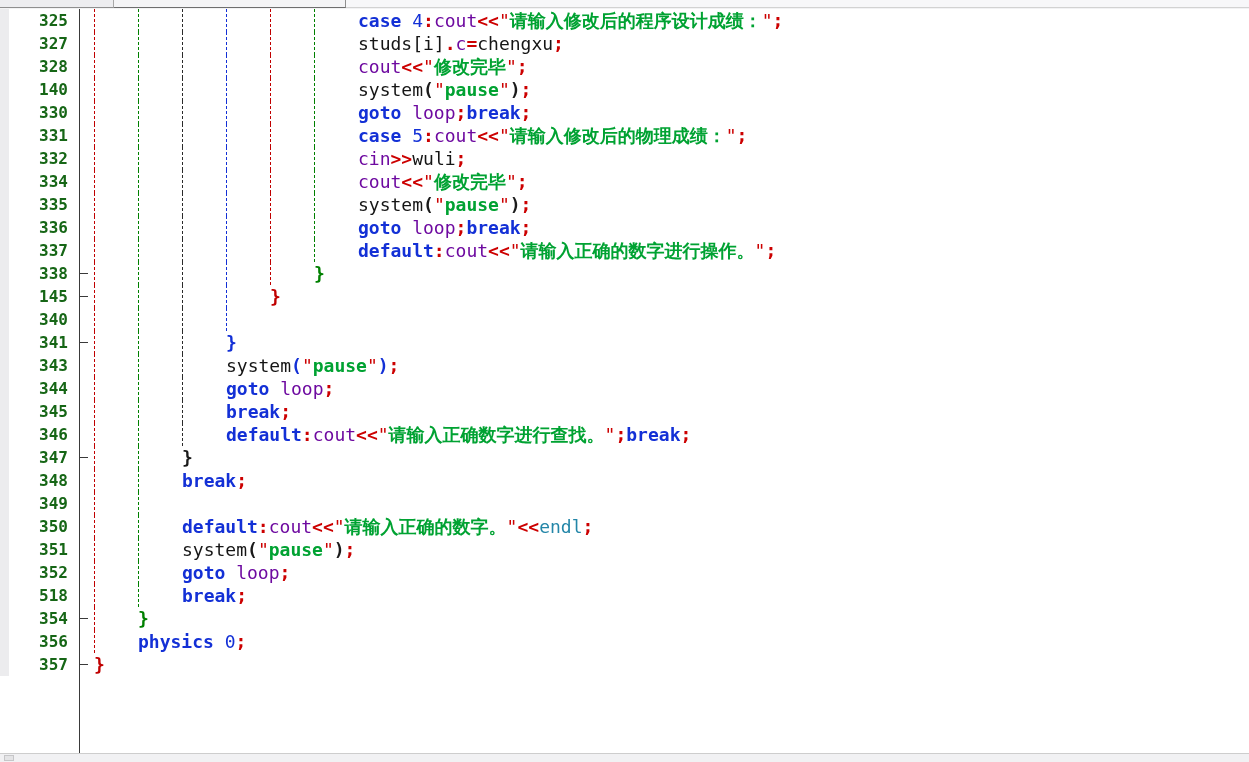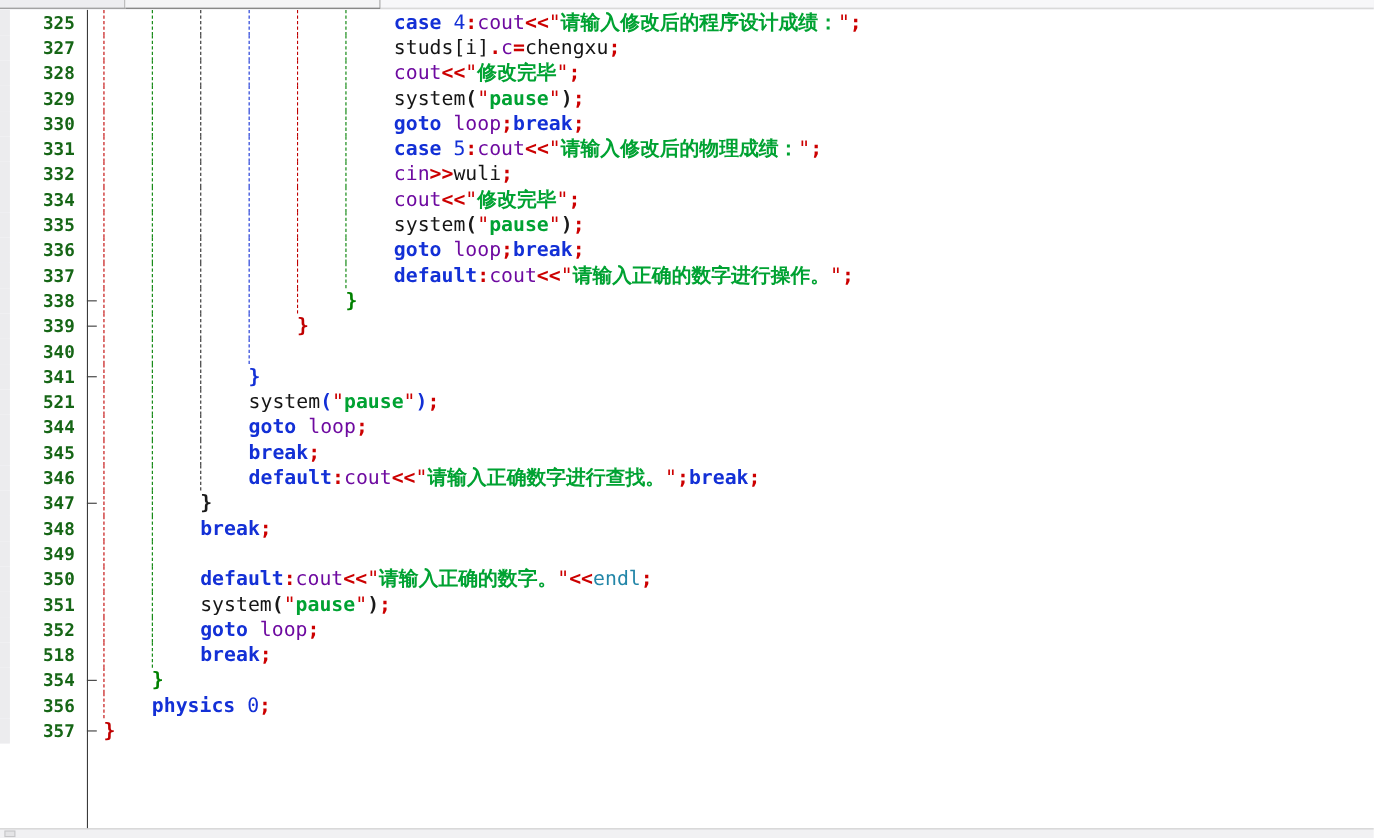--- a/index.html
+++ b/index.html
@@ -105,21 +105,21 @@
           <i class="guide g1" style="left: 50px;"></i>
           <i class="guide g2" style="left: 94px;"></i>
           <i class="guide g3" style="left: 138px;"></i>
           <i class="guide g0" style="left: 182px;"></i>
           <i class="guide g1" style="left: 226px;"></i>
           <span class="txt" style="padding-left: 270px;"><span class="tk-io">cout</span><span class="tk-op">&lt;&lt;</span><span class="tk-q">"</span><span class="tk-str">修改完毕</span><span class="tk-q">"</span><span class="tk-op">;</span></span>
         </span>
       </div>
       <div class="line">
         <span class="gstrip"></span>
-        <span class="lnum">329</span>
+        <span class="lnum">140</span>
         <span class="omargin"></span>
         <span class="code">
           <i class="guide g0" style="left: 6px;"></i>
           <i class="guide g1" style="left: 50px;"></i>
           <i class="guide g2" style="left: 94px;"></i>
           <i class="guide g3" style="left: 138px;"></i>
           <i class="guide g0" style="left: 182px;"></i>
           <i class="guide g1" style="left: 226px;"></i>
           <span class="txt" style="padding-left: 270px;"><span class="tk-id">system</span><span class="tk-bK">(</span><span class="tk-q">"</span><span class="tk-str">pause</span><span class="tk-q">"</span><span class="tk-bK">)</span><span class="tk-op">;</span></span>
         </span>
@@ -232,21 +232,21 @@
           <i class="guide g0" style="left: 6px;"></i>
           <i class="guide g1" style="left: 50px;"></i>
           <i class="guide g2" style="left: 94px;"></i>
           <i class="guide g3" style="left: 138px;"></i>
           <i class="guide g0" style="left: 182px;"></i>
           <span class="txt" style="padding-left: 226px;"><span class="tk-bG">}</span></span>
         </span>
       </div>
       <div class="line">
         <span class="gstrip"></span>
-        <span class="lnum">339</span>
+        <span class="lnum">145</span>
         <span class="omargin">
           <i class="tick"></i>
         </span>
         <span class="code">
           <i class="guide g0" style="left: 6px;"></i>
           <i class="guide g1" style="left: 50px;"></i>
           <i class="guide g2" style="left: 94px;"></i>
           <i class="guide g3" style="left: 138px;"></i>
           <span class="txt" style="padding-left: 182px;"><span class="tk-bR">}</span></span>
         </span>
@@ -270,21 +270,21 @@
         </span>
         <span class="code">
           <i class="guide g0" style="left: 6px;"></i>
           <i class="guide g1" style="left: 50px;"></i>
           <i class="guide g2" style="left: 94px;"></i>
           <span class="txt" style="padding-left: 138px;"><span class="tk-bB">}</span></span>
         </span>
       </div>
       <div class="line">
         <span class="gstrip"></span>
-        <span class="lnum">521</span>
+        <span class="lnum">343</span>
         <span class="omargin"></span>
         <span class="code">
           <i class="guide g0" style="left: 6px;"></i>
           <i class="guide g1" style="left: 50px;"></i>
           <i class="guide g2" style="left: 94px;"></i>
           <span class="txt" style="padding-left: 138px;"><span class="tk-id">system</span><span class="tk-bB">(</span><span class="tk-q">"</span><span class="tk-str">pause</span><span class="tk-q">"</span><span class="tk-bB">)</span><span class="tk-op">;</span></span>
         </span>
       </div>
       <div class="line">
         <span class="gstrip"></span>

